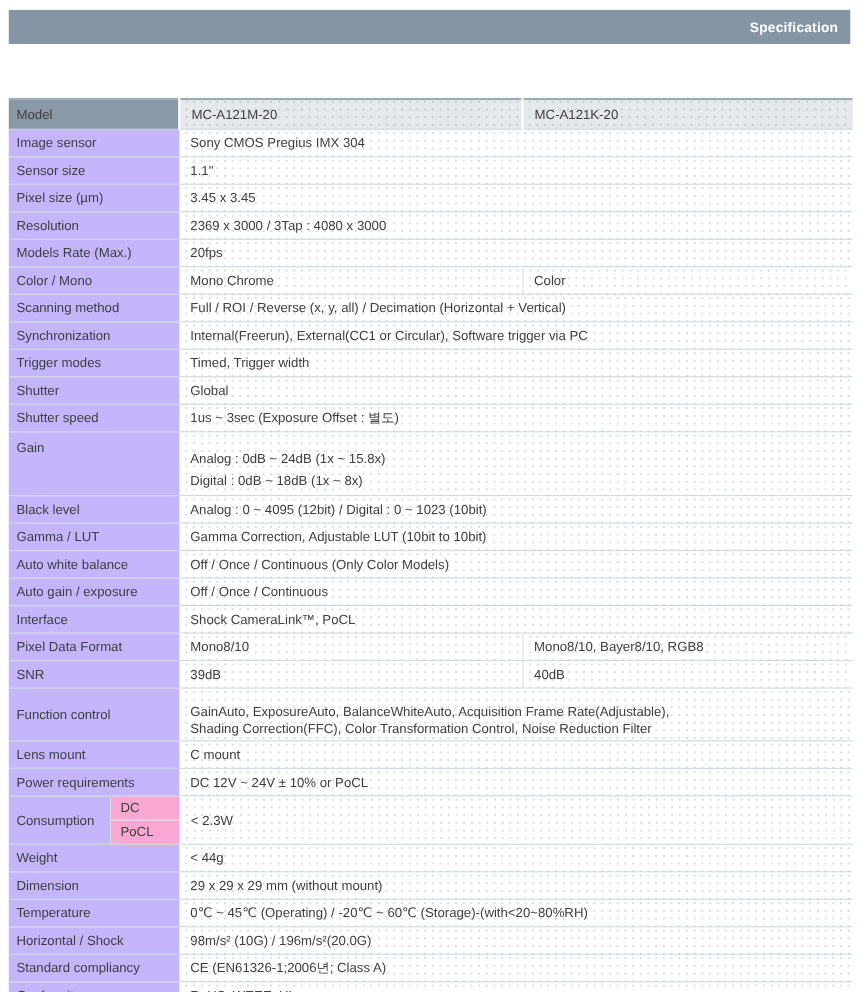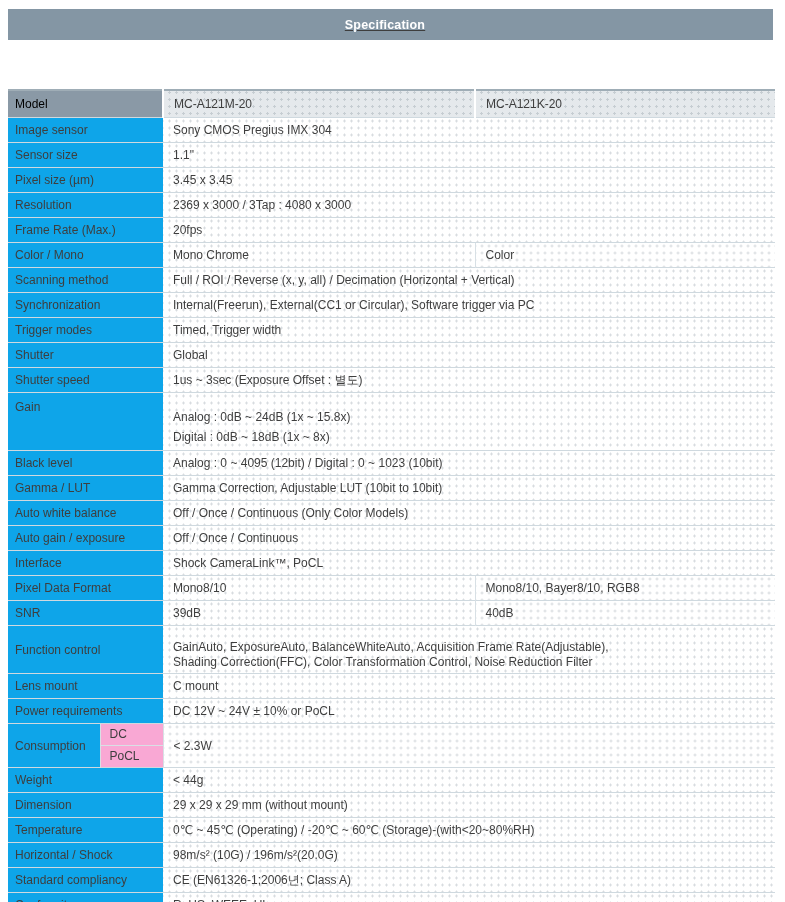--- a/index.html
+++ b/index.html
@@ -13,47 +13,47 @@
   }
   html,body{margin:0;padding:0;}
   body{
     width:785px;height:902px;background:#ffffff;
     font-family:"Liberation Sans","DejaVu Sans",sans-serif;
     color:var(--text);-webkit-font-smoothing:antialiased;
     position:relative;overflow:hidden;
   }
   .topbar{
     margin:9px 12px 0 8px;height:31px;background:var(--accent);
-    display:flex;align-items:center;justify-content:center;
-    padding-right:11px;box-sizing:border-box;text-decoration:underline;
+    display:flex;align-items:center;justify-content:flex-end;
+    padding-right:11px;box-sizing:border-box;
   }
   .topbar .title{color:#ffffff;font-size:12.5px;font-weight:bold;letter-spacing:.2px;}
   .spec-wrap{margin:49px 10px 0 8px;}
   table.spec{
     width:767px;border-collapse:collapse;table-layout:fixed;
     border-top:2px solid var(--border-strong);
     border-bottom:1px solid var(--border);
     font-size:12px;
   }
   col.c-a{width:92px;} col.c-b{width:63px;} col.c-c{width:312px;} col.c-d{width:300px;}
   td,th{vertical-align:middle;}
   
   th.hlbl{
-    background:var(--hdr-label);color:#000000;font-weight:normal;
+    background:var(--hdr-label);color:#404040;font-weight:normal;
     text-align:left;padding:6px 6px 6px 7px;font-size:12px;
   }
   td.hval{
     background:var(--hdr-value);padding:6px 8px 6px 10px;
     border-left:2px solid #ffffff;
     background-image:radial-gradient(circle,rgba(140,152,160,.35) 1px,transparent 1.3px);
     background-size:7px 7px;background-position:2px 5px;
   }
   
   tbody td{border-top:1px solid var(--border);}
-  td.lbl{padding:5px 6px 5px 7px;background:#0ea5e9;line-height:14px;}
+  td.lbl{padding:5px 6px 5px 7px;background:#c4b5fd;line-height:14px;}
   td.lbl.top{vertical-align:top;padding-top:7px;}
   td.val{
     padding:5px 8px 5px 10px;line-height:14px;
     background-image:radial-gradient(circle,rgba(158,168,176,.40) 1px,transparent 1.3px);
     background-size:7px 7px;background-position:3px 6px;
   }
   td.val2{border-left:1px solid var(--inner-border);}
   td.multiline{padding-top:14px;padding-bottom:3px;}
   .line-spaced{line-height:20px;}
   .line-tight{line-height:15px;}
@@ -97,21 +97,21 @@
         </tr>
         <tr>
           <td class="lbl" colspan="2">Pixel size (µm)</td>
           <td class="val" colspan="2">3.45 x 3.45</td>
         </tr>
         <tr>
           <td class="lbl" colspan="2">Resolution</td>
           <td class="val" colspan="2">2369 x 3000 / 3Tap : 4080 x 3000</td>
         </tr>
         <tr>
-          <td class="lbl" colspan="2">Frame Rate (Max.)</td>
+          <td class="lbl" colspan="2">Models Rate (Max.)</td>
           <td class="val" colspan="2">20fps</td>
         </tr>
         <tr>
           <td class="lbl" colspan="2">Color / Mono</td>
           <td class="val">Mono Chrome</td>
           <td class="val val2">Color</td>
         </tr>
         <tr>
           <td class="lbl" colspan="2">Scanning method</td>
           <td class="val" colspan="2">Full / ROI / Reverse (x, y, all) / Decimation (Horizontal + Vertical)</td>

